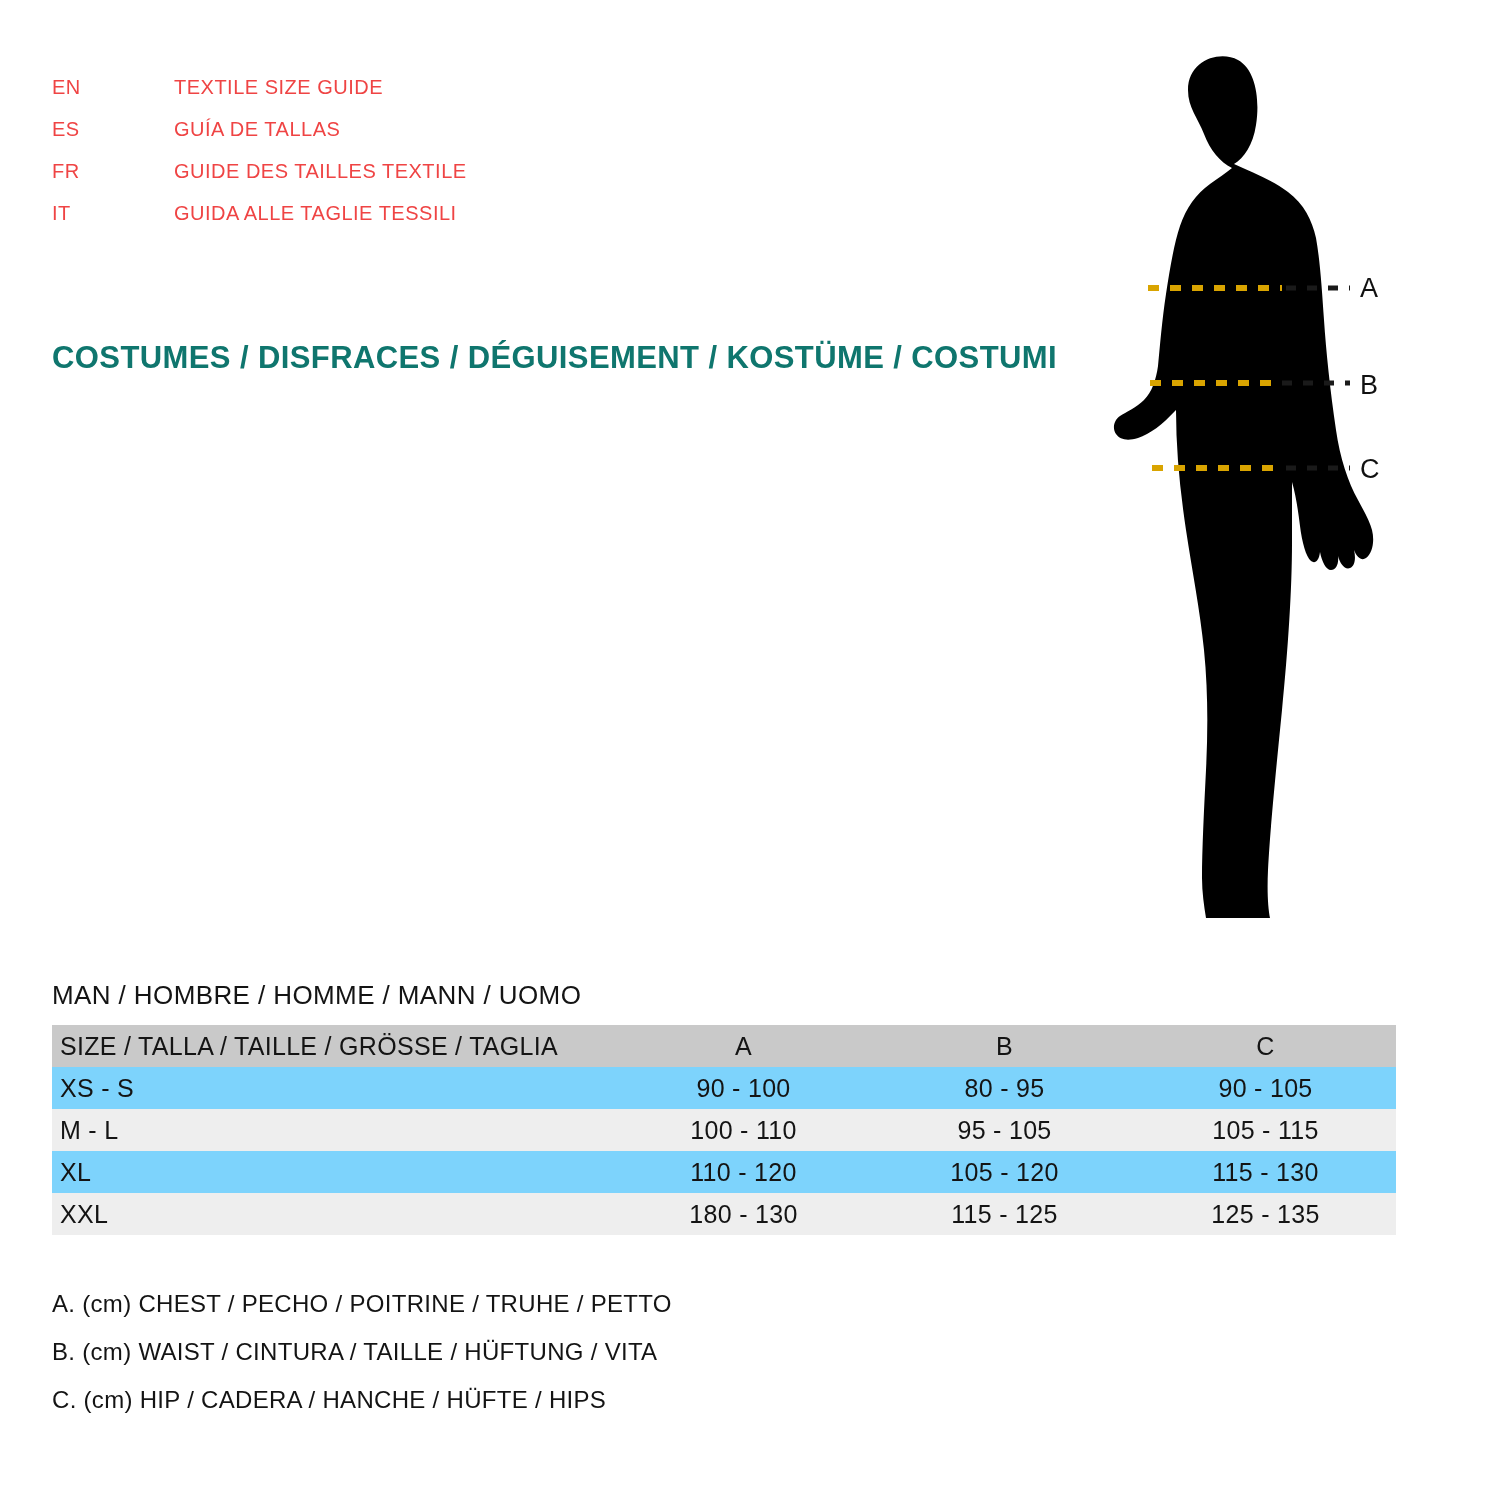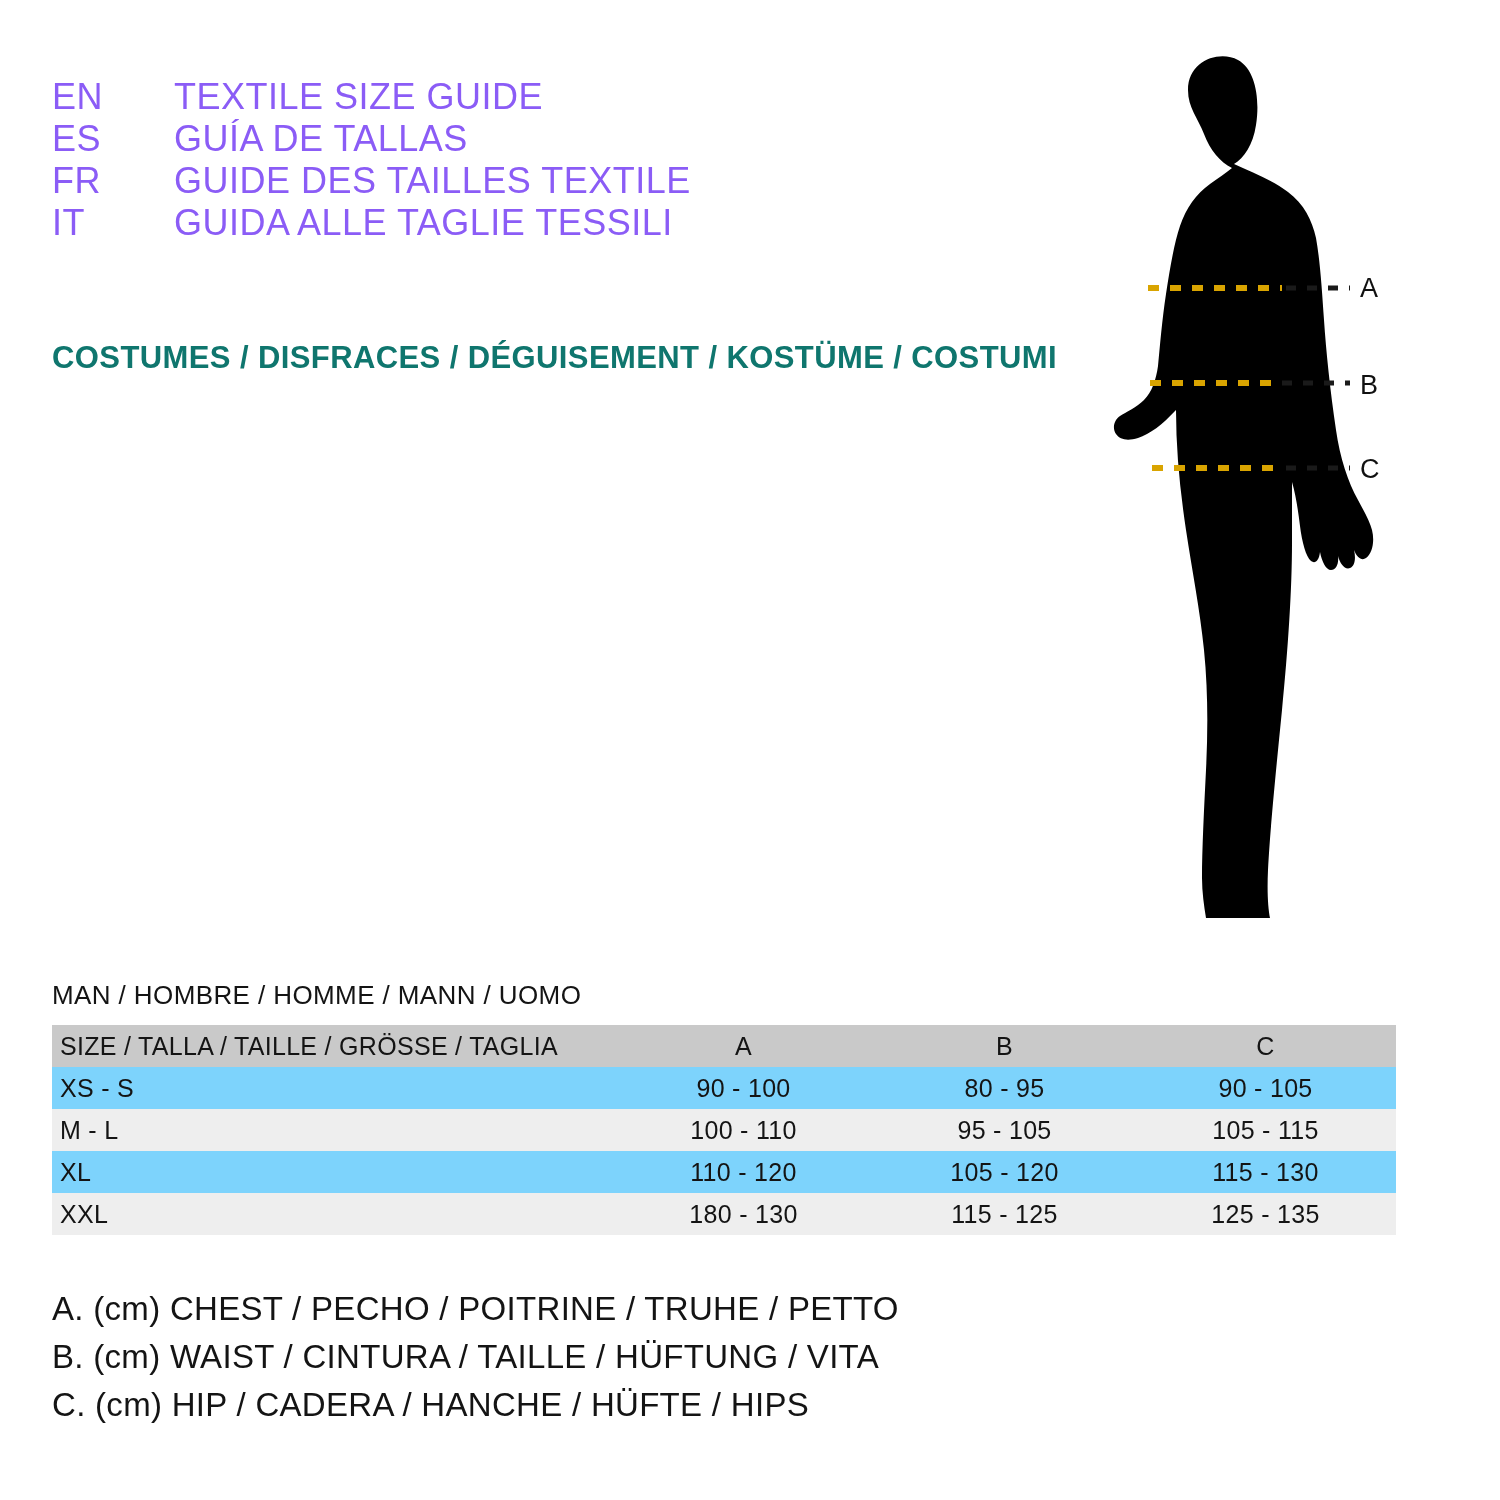--- a/index.html
+++ b/index.html
@@ -20,23 +20,23 @@
   .lang-block {
     position: absolute;
     left: 52px;
     top: 76px;
     width: 1000px;
   }
   .lang-row {
     display: flex;
     align-items: flex-start;
     height: 42px;
-    font-size: 36px;
+    font-size: 20px;
     letter-spacing: 0.5px;
-    color: #8b5cf6;
+    color: #ef4444;
   }
   .lang-code {
     width: 82px;
     flex: 0 0 82px;
   }
   .lang-text {
     white-space: nowrap;
     margin-left: 40px;
   }
 
@@ -113,21 +113,21 @@
   tbody tr.even { background: #eeeeee; }
 
   
   .footnotes {
     position: absolute;
     left: 52px;
     top: 1290px;
     width: 1000px;
   }
   .footnote {
-    font-size: 33px;
+    font-size: 24px;
     letter-spacing: 0.3px;
     color: #141414;
     height: 48px;
     white-space: nowrap;
   }
 </style>
 </head>
 <body>
 
 <div class="lang-block">

